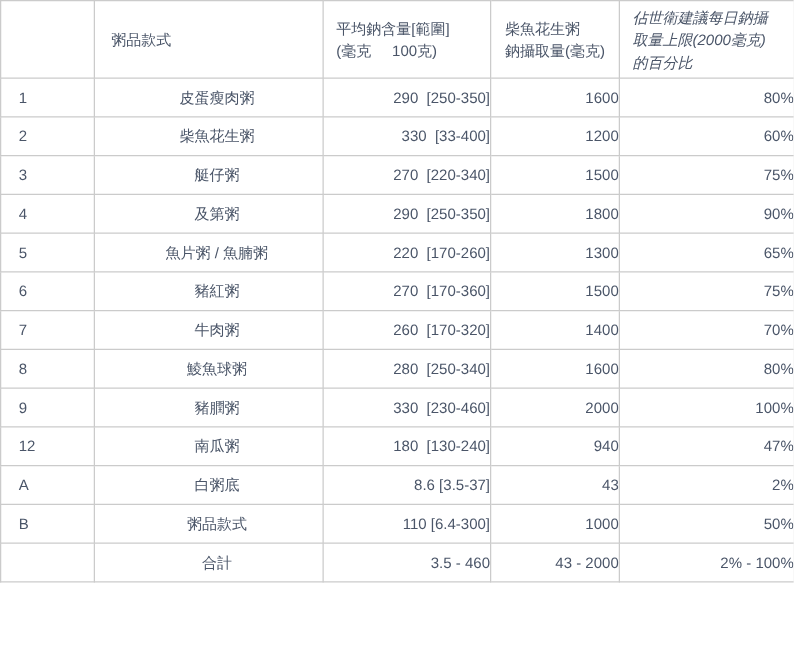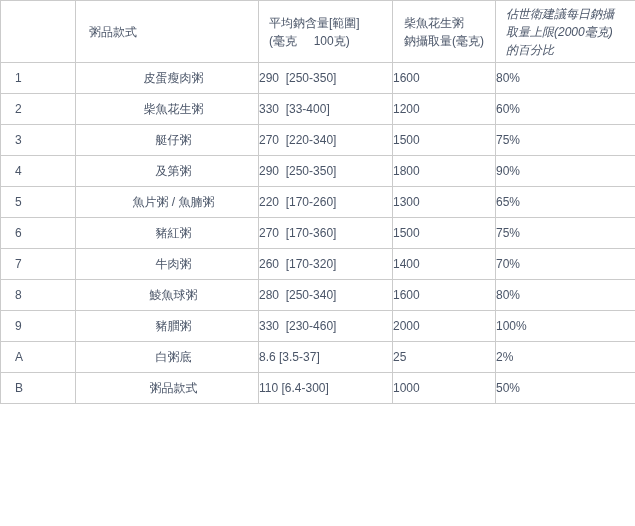--- a/index.html
+++ b/index.html
@@ -35,21 +35,21 @@
 
   th { text-align: left; }
   th.c-id   { }
   th.c-name   { padding-left: 13px; }
   th.c-sodium { padding-left: 10px; }
   th.c-bowl   { padding-left: 11px; }
   th.c-pct    { padding-left: 10px; padding-right: 4px; font-style: italic; }
 
   td.c-id   { padding-left: 14px; text-align: left; }
   td.c-name { padding-left: 13px; text-align: center; }
-  td.c-sodium, td.c-bowl, td.c-pct { text-align: left; }
+  td.c-sodium, td.c-bowl, td.c-pct { text-align: right; }
 </style>
 </head>
 <body>
 
 <div class="table-wrap">
   <table>
     <colgroup>
       <col style="width:75px">
       <col style="width:183px">
       <col style="width:134px">
@@ -137,32 +137,46 @@
   <tr>
     <td class="c-id">9</td>
     <td class="c-name">豬膶粥</td>
     <td class="c-sodium">330  [230-460]</td>
     <td class="c-bowl">2000</td>
     <td class="c-pct">100%</td>
   </tr>
 
 
 
+  <tr>
+    <td class="c-id">12</td>
+    <td class="c-name">南瓜粥</td>
+    <td class="c-sodium">180  [130-240]</td>
+    <td class="c-bowl">940</td>
+    <td class="c-pct">47%</td>
+  </tr>
 
   <tr>
     <td class="c-id">A</td>
     <td class="c-name">白粥底</td>
     <td class="c-sodium">8.6 [3.5-37]</td>
-    <td class="c-bowl">25</td>
+    <td class="c-bowl">43</td>
     <td class="c-pct">2%</td>
   </tr>
 
   <tr>
     <td class="c-id">B</td>
     <td class="c-name">粥品款式</td>
     <td class="c-sodium">110 [6.4-300]</td>
     <td class="c-bowl">1000</td>
     <td class="c-pct">50%</td>
   </tr>
 
+  <tr>
+    <td class="c-id"></td>
+    <td class="c-name">合計</td>
+    <td class="c-sodium">3.5 - 460</td>
+    <td class="c-bowl">43 - 2000</td>
+    <td class="c-pct">2% - 100%</td>
+  </tr>
 </tbody>
   </table>
 </div>
 
 </body></html>

